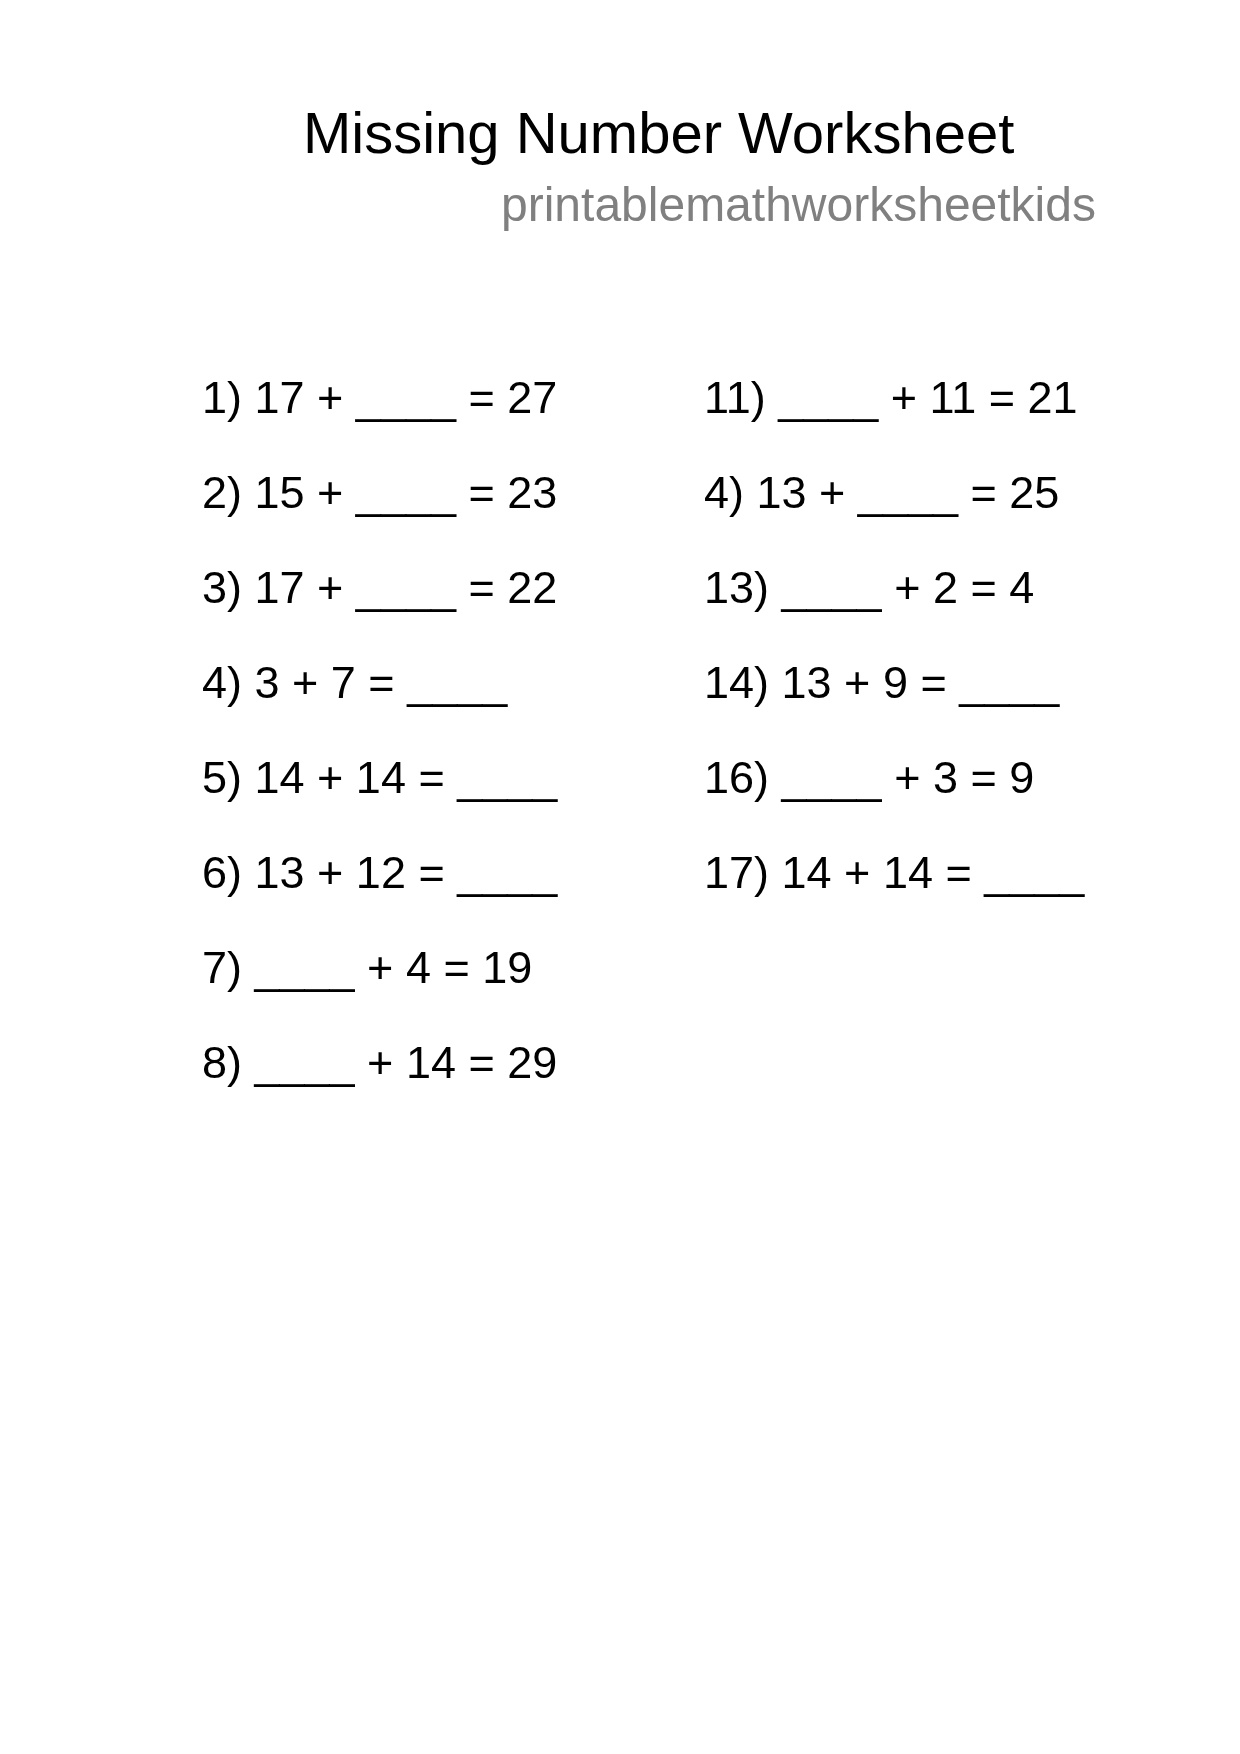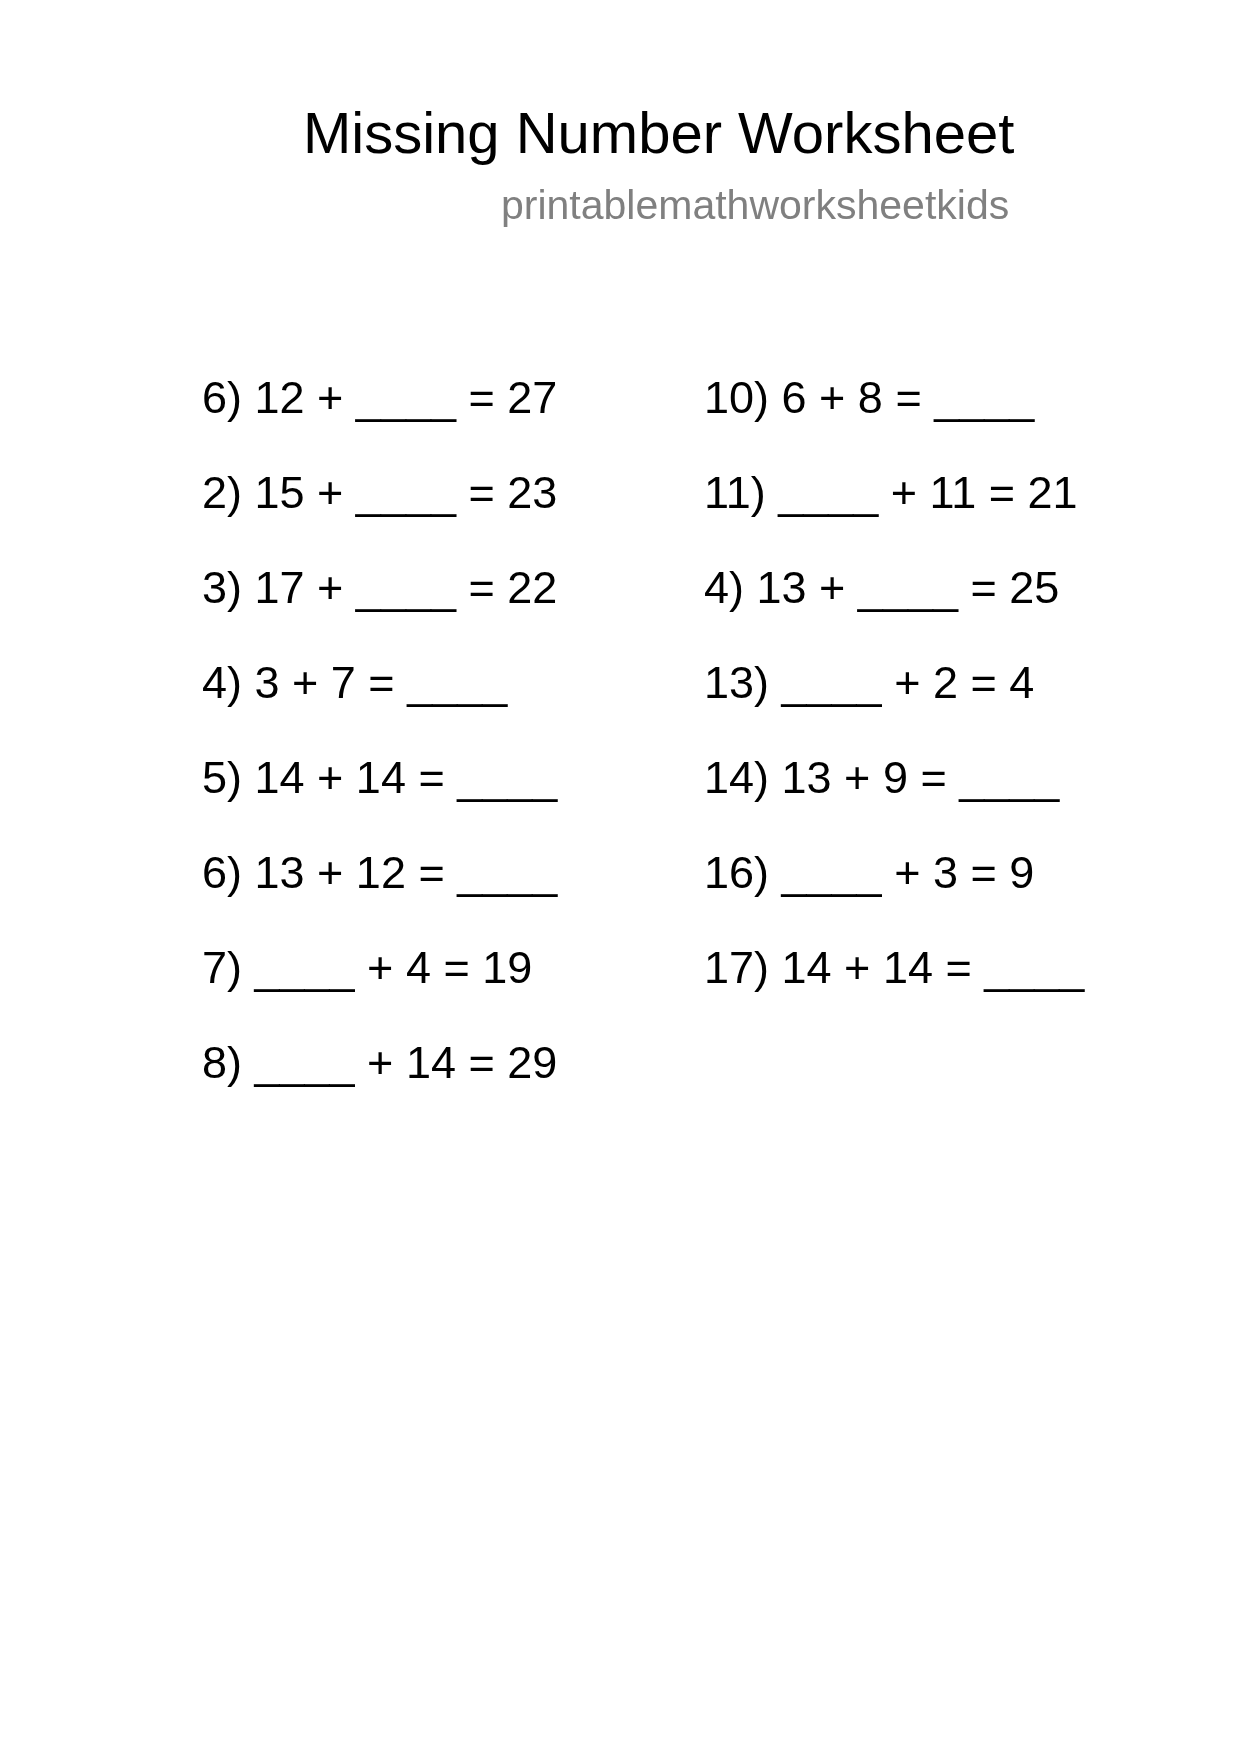--- a/index.html
+++ b/index.html
@@ -1,44 +1,43 @@
 <!DOCTYPE html>
 <html><head>
   <meta charset="utf-8">
   <style>
     html, body { margin: 0; padding: 0; background: #ffffff; }
     body { width: 1240px; height: 1754px; position: relative; overflow: hidden;
            font-family: "Liberation Sans", sans-serif; color: #000; }
     .title { position: absolute; left: 303px; top: 100px; font-size: 58px;
              line-height: 66px; white-space: nowrap; color: #000; }
-    .subtitle { position: absolute; left: 501px; top: 180px; font-size: 41px;
+    .subtitle { position: absolute; left: 501px; top: 180px; font-size: 48px;
                 line-height: 50px; white-space: nowrap; color: #808080; }
     .col { position: absolute; top: 350px; }
     .col-left { left: 202px; }
     .col-right { left: 704px; }
     .problem { font-size: 45px; line-height: 95px; height: 95px; white-space: nowrap; }
   </style>
 </head>
 <body>
 
 <div class="title">Missing Number Worksheet</div>
 <div class="subtitle">printablemathworksheetkids</div>
 
 <div class="col col-left">
-  <div class="problem">6) 12 + ____ = 27</div>
+  <div class="problem">1) 17 + ____ = 27</div>
   <div class="problem">2) 15 + ____ = 23</div>
   <div class="problem">3) 17 + ____ = 22</div>
   <div class="problem">4) 3 + 7 = ____</div>
   <div class="problem">5) 14 + 14 = ____</div>
   <div class="problem">6) 13 + 12 = ____</div>
   <div class="problem">7) ____ + 4 = 19</div>
   <div class="problem">8) ____ + 14 = 29</div>
 </div>
 
 <div class="col col-right">
-  <div class="problem">10) 6 + 8 = ____</div>
   <div class="problem">11) ____ + 11 = 21</div>
   <div class="problem">4) 13 + ____ = 25</div>
   <div class="problem">13) ____ + 2 = 4</div>
   <div class="problem">14) 13 + 9 = ____</div>
   <div class="problem">16) ____ + 3 = 9</div>
   <div class="problem">17) 14 + 14 = ____</div>
 </div>
 
 </body></html>

